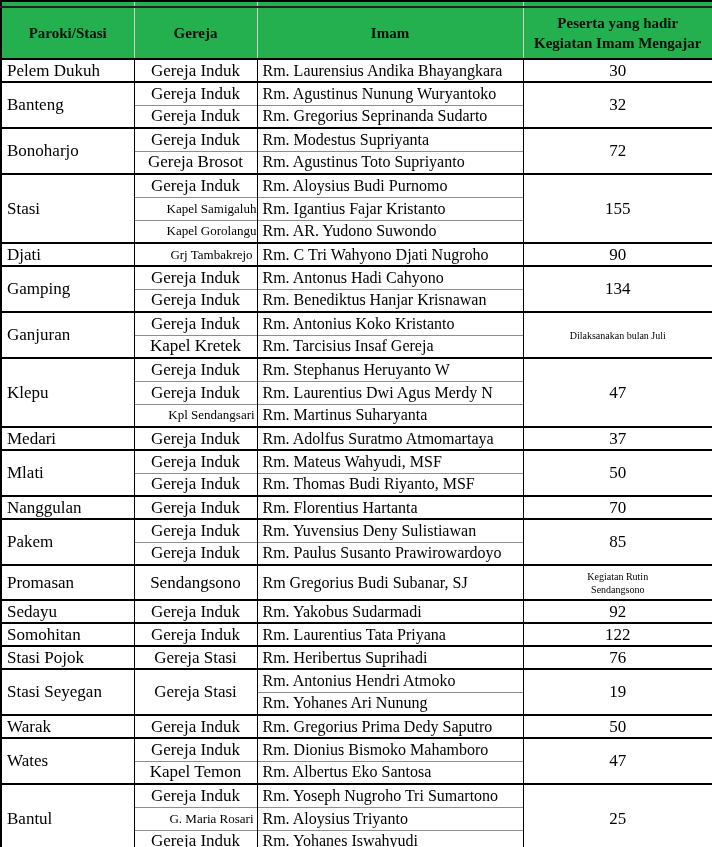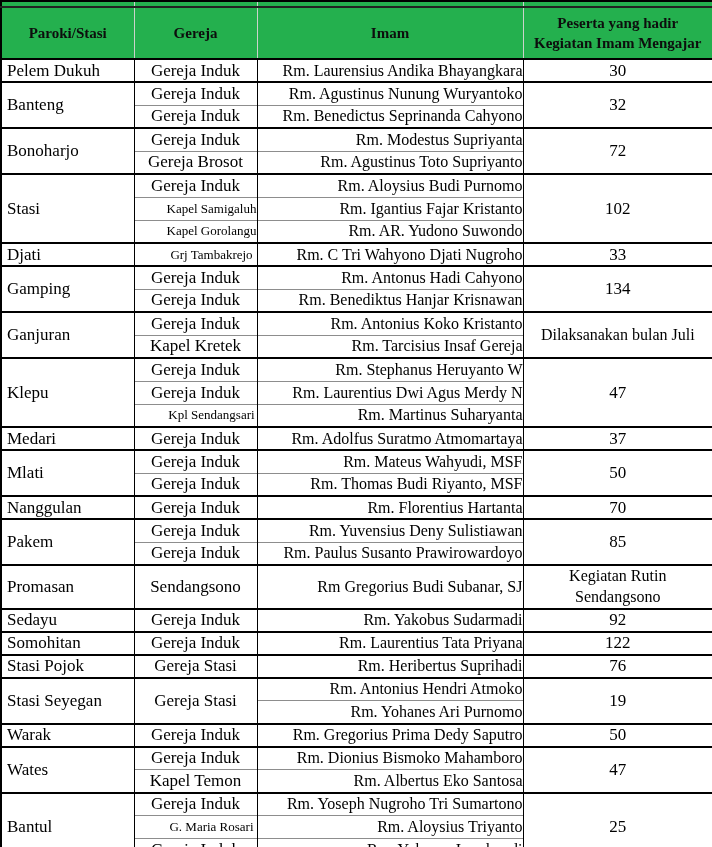--- a/index.html
+++ b/index.html
@@ -61,29 +61,29 @@
     text-align: left;
     padding-left: 5px;
   }
   td.col-gereja {
     font-size: 17px;
     text-align: center;
   }
   td.col-gereja.small { font-size: 13px; padding-left: 32px; }
   td.col-imam {
     font-size: 16px;
-    text-align: right;
+    text-align: left;
     padding-left: 5px;
   }
   td.col-peserta {
     font-size: 17px;
     text-align: center;
   }
   td.col-peserta.small {
-    font-size: 16px;
+    font-size: 10px;
     line-height: 1.3;
     white-space: pre-line;
     margin-left: 20px;
   }
 </style>
 </head>
 <body>
 
 <table class="tbl">
   <colgroup>
@@ -115,51 +115,51 @@
         <td class="col-peserta">30</td>
       </tr>
       <tr class="group-start">
         <td class="col-paroki" rowspan="2">Banteng</td>
         <td class="col-gereja">Gereja Induk</td>
         <td class="col-imam">Rm. Agustinus Nunung Wuryantoko</td>
         <td class="col-peserta" rowspan="2">32</td>
       </tr>
       <tr>
         <td class="col-gereja">Gereja Induk</td>
-        <td class="col-imam">Rm. Benedictus Seprinanda Cahyono</td>
+        <td class="col-imam">Rm. Gregorius Seprinanda Sudarto</td>
       </tr>
       <tr class="group-start">
         <td class="col-paroki" rowspan="2">Bonoharjo</td>
         <td class="col-gereja">Gereja Induk</td>
         <td class="col-imam">Rm. Modestus Supriyanta</td>
         <td class="col-peserta" rowspan="2">72</td>
       </tr>
       <tr>
         <td class="col-gereja">Gereja Brosot</td>
         <td class="col-imam">Rm. Agustinus Toto Supriyanto</td>
       </tr>
       <tr class="group-start">
         <td class="col-paroki" rowspan="3">Stasi</td>
         <td class="col-gereja">Gereja Induk</td>
         <td class="col-imam">Rm. Aloysius Budi Purnomo</td>
-        <td class="col-peserta" rowspan="3">102</td>
+        <td class="col-peserta" rowspan="3">155</td>
       </tr>
       <tr>
         <td class="col-gereja small">Kapel Samigaluh</td>
         <td class="col-imam">Rm. Igantius Fajar Kristanto</td>
       </tr>
       <tr>
         <td class="col-gereja small">Kapel Gorolangu</td>
         <td class="col-imam">Rm. AR. Yudono Suwondo</td>
       </tr>
       <tr class="group-start">
         <td class="col-paroki">Djati</td>
         <td class="col-gereja small">Grj Tambakrejo</td>
         <td class="col-imam">Rm. C Tri Wahyono Djati Nugroho</td>
-        <td class="col-peserta">33</td>
+        <td class="col-peserta">90</td>
       </tr>
       <tr class="group-start">
         <td class="col-paroki" rowspan="2">Gamping</td>
         <td class="col-gereja">Gereja Induk</td>
         <td class="col-imam">Rm. Antonus Hadi Cahyono</td>
         <td class="col-peserta" rowspan="2">134</td>
       </tr>
       <tr>
         <td class="col-gereja">Gereja Induk</td>
         <td class="col-imam">Rm. Benediktus Hanjar Krisnawan</td>
@@ -245,21 +245,21 @@
         <td class="col-imam">Rm. Heribertus Suprihadi</td>
         <td class="col-peserta">76</td>
       </tr>
       <tr class="group-start">
         <td class="col-paroki" rowspan="2">Stasi Seyegan</td>
         <td class="col-gereja" rowspan="2">Gereja Stasi</td>
         <td class="col-imam">Rm. Antonius Hendri Atmoko</td>
         <td class="col-peserta" rowspan="2">19</td>
       </tr>
       <tr>
-        <td class="col-imam">Rm. Yohanes Ari Purnomo</td>
+        <td class="col-imam">Rm. Yohanes Ari Nunung</td>
       </tr>
       <tr class="group-start">
         <td class="col-paroki">Warak</td>
         <td class="col-gereja">Gereja Induk</td>
         <td class="col-imam">Rm. Gregorius Prima Dedy Saputro</td>
         <td class="col-peserta">50</td>
       </tr>
       <tr class="group-start">
         <td class="col-paroki" rowspan="2">Wates</td>
         <td class="col-gereja">Gereja Induk</td>

